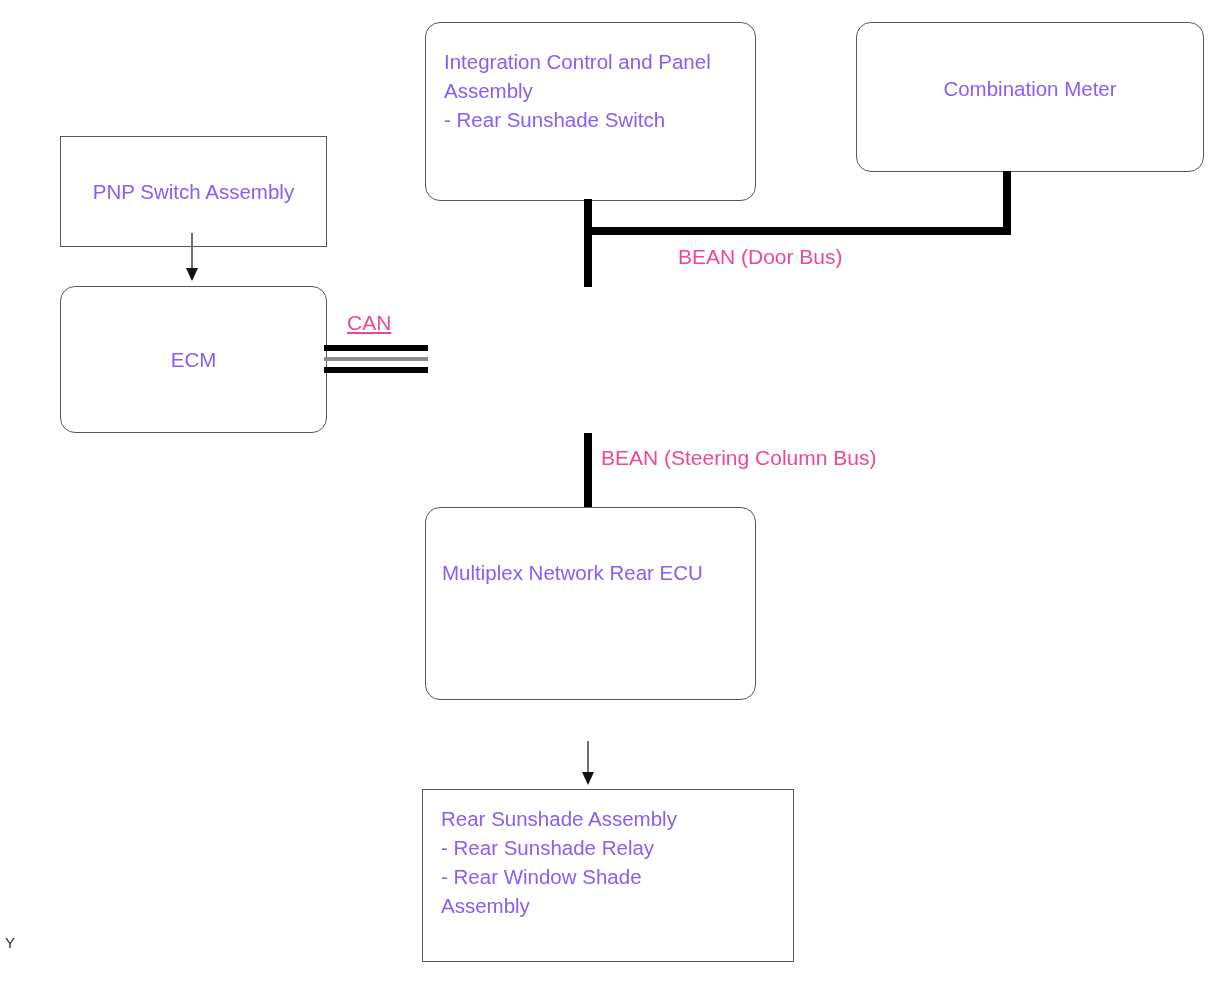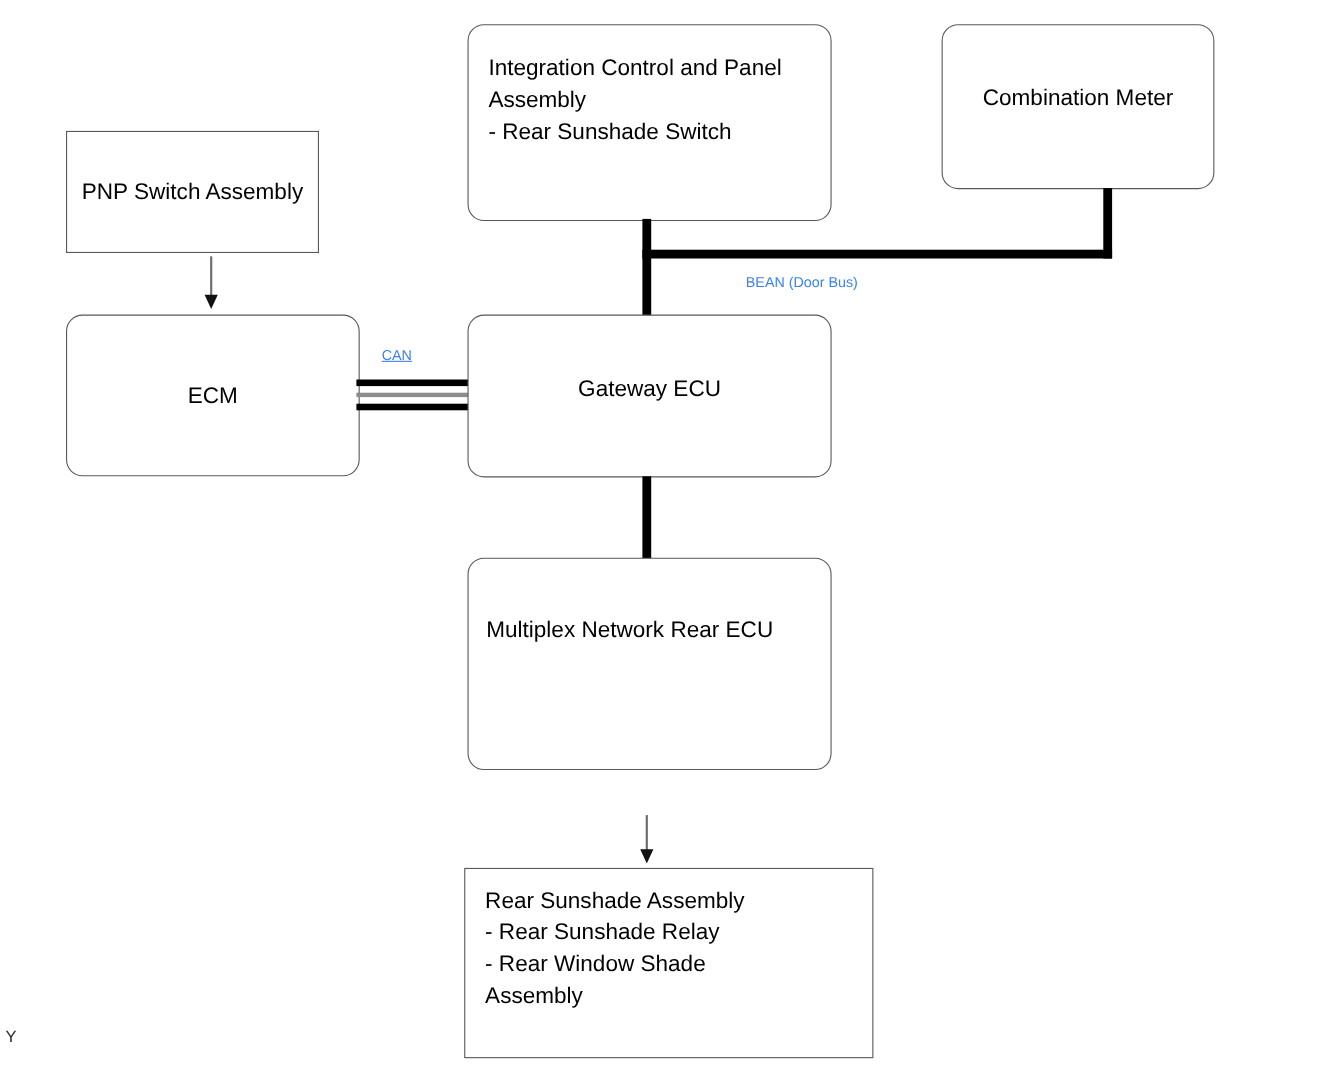--- a/index.html
+++ b/index.html
@@ -20,21 +20,21 @@
   }
 
   
   .node {
     position: absolute;
     box-sizing: border-box;
     background: #ffffff;
     border: 1.6px solid #58585a;
     font-size: 20.5px;
     line-height: 29px;
-    color: #000000;
+    color: #8b5cf6;
     white-space: pre-line;
   }
   .node.rounded { border-radius: 15px; }
   .node.sharp   { border-radius: 0; }
 
   
   .node .txt {
     position: absolute;
     display: block;
   }
@@ -83,39 +83,39 @@
   .can-bundle .rail.bottom { bottom: 0; height: 6px; }
   .can-bundle .rail.mid {
     top: 12px;
     height: 4px;
     background: #8c8c8e;
   }
 
   
   .label {
     position: absolute;
-    font-size: 13px;
+    font-size: 21px;
     line-height: 24px;
-    color: #3b82f6;
+    color: #ec4899;
     white-space: nowrap;
     text-align: right;
   }
   .corner-mark {
     position: absolute;
     font-size: 15px;
     line-height: 15px;
     color: #2a2a2a;
   }
 </style>
 </head>
 <body>
 
 <div id="canvas">
 
-  <div class="node sharp center-text" style="left:60px; top:119px; width:230px; height:111px;">
+  <div class="node sharp center-text" style="left:60px; top:136px; width:267px; height:111px;">
     <span class="txt" style="top:40px;">PNP Switch Assembly</span>
   </div>
 
   <div class="wire" style="left:191px; top:233px; width:2.4px; height:40px;"></div>
   <div class="arrowhead" style="left:186px; top:268px;"></div>
 
   <div class="node rounded center-text" style="left:60px; top:286px; width:267px; height:147px;">
     <span class="txt" style="top:58px;">ECM</span>
   </div>
 
@@ -125,37 +125,35 @@
     <span class="rail mid"></span>
     <span class="rail bottom"></span>
   </div>
 
   <div class="node rounded topleft-text" style="left:425px; top:22px; width:331px; height:179px;">
     <span class="txt" style="left:18px; top:24px; right:12px;">Integration Control and Panel
 Assembly
 - Rear Sunshade Switch</span>
   </div>
 
-  <div class="node rounded center-text" style="left:856px; top:22px; width:248px; height:150px;">
+  <div class="node rounded center-text" style="left:856px; top:22px; width:348px; height:150px;">
     <span class="txt" style="top:51px;">Combination Meter</span>
   </div>
 
   <div class="bus" style="left:584px; top:199px; width:8px; height:88px;"></div>
 
   <div class="bus" style="left:584px; top:227px; width:427px; height:8px;"></div>
 
   <div class="bus" style="left:1003px; top:171px; width:8px; height:64px;"></div>
 
   <div class="label" style="left:678px; top:245px;">BEAN (Door Bus)</div>
 
-  <div class="node rounded center-text" style="left:425px; top:286px; width:331px; height:148px;">
-    <span class="txt" style="top:52px;">Gateway ECU</span>
-  </div>
 
   <div class="bus" style="left:584px; top:433px; width:8px; height:75px;"></div>
+  <div class="label" style="left:601px; top:446px;">BEAN (Steering Column Bus)</div>
 
   <div class="node rounded topleft-text" style="left:425px; top:507px; width:331px; height:193px;">
     <span class="txt" style="left:16px; top:50px; right:10px;">Multiplex Network Rear ECU</span>
   </div>
 
   <div class="wire" style="left:587px; top:741px; width:2.4px; height:34px;"></div>
   <div class="arrowhead" style="left:582px; top:772px;"></div>
 
   <div class="node sharp topleft-text" style="left:422px; top:789px; width:372px; height:173px;">
     <span class="txt" style="left:18px; top:14px; right:10px;">Rear Sunshade Assembly

